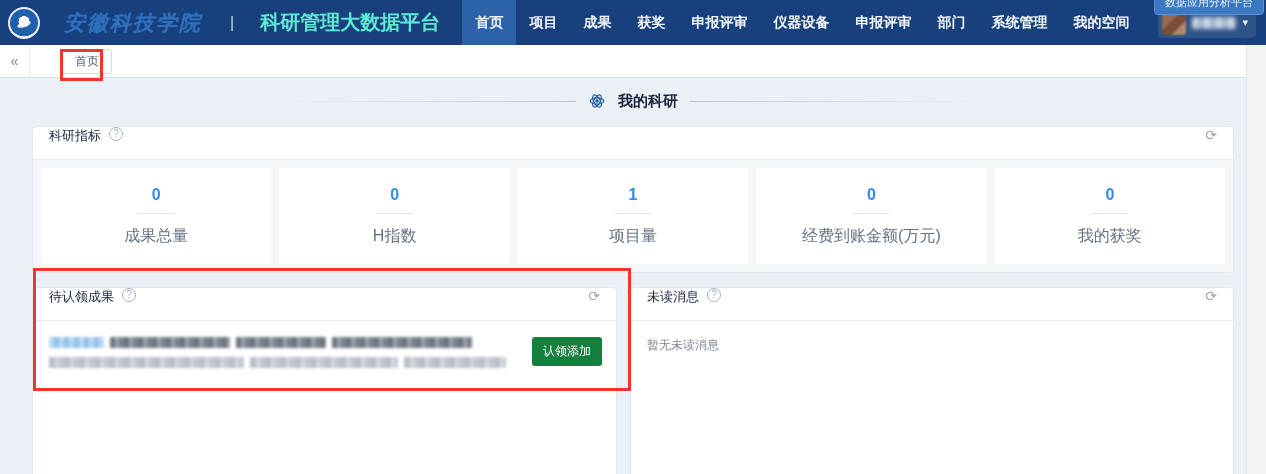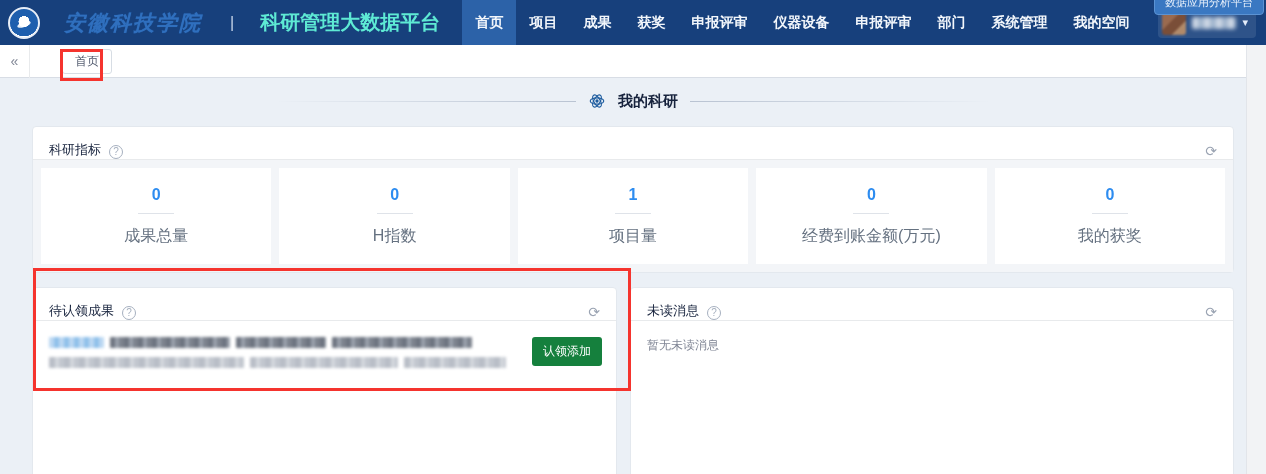--- a/index.html
+++ b/index.html
@@ -51,21 +51,21 @@
   .content { position:relative; height:396px; background:#ebf0f6; padding-top:10px; }
 
   .section-title-row { display:flex; align-items:center; justify-content:center; gap:12px; height:26px; }
   .title-line { width:300px; height:1px; }
   .title-line.left  { background:linear-gradient(to right, rgba(170,180,195,0), #b9c3d2); }
   .title-line.right { background:linear-gradient(to left,  rgba(170,180,195,0), #b9c3d2); }
   .atom-icon { width:18px; height:18px; }
   .section-title { font-size:15px; font-weight:bold; color:#17233d; }
 
   .panel { background:#fff; border:1px solid #e3e8ee; border-radius:4px; }
-  .panel-header { height:33px; display:flex; align-items:flex-end; padding:0 16px;
+  .panel-header { height:33px; display:flex; align-items:flex-start; padding:0 16px;
     border-bottom:1px solid #e8eaec; }
   .panel-title { font-size:13px; color:#17233d; }
   .help-icon { width:14px; height:14px; border:1px solid #a6b0bf; border-radius:50%;
     color:#a6b0bf; font-size:10px; line-height:12px; text-align:center; margin-left:8px; cursor:pointer; }
   .refresh-icon { margin-left:auto; color:#9aa3b2; font-size:14px; cursor:pointer; }
 
   .metrics-panel { margin:12px 32px 0; }
   .metrics-body { background:#f3f5f8; padding:8px; display:flex; gap:8px; }
   .stat-card { flex:1; background:#fff; height:96px; display:flex; flex-direction:column;
     align-items:center; justify-content:center; }

